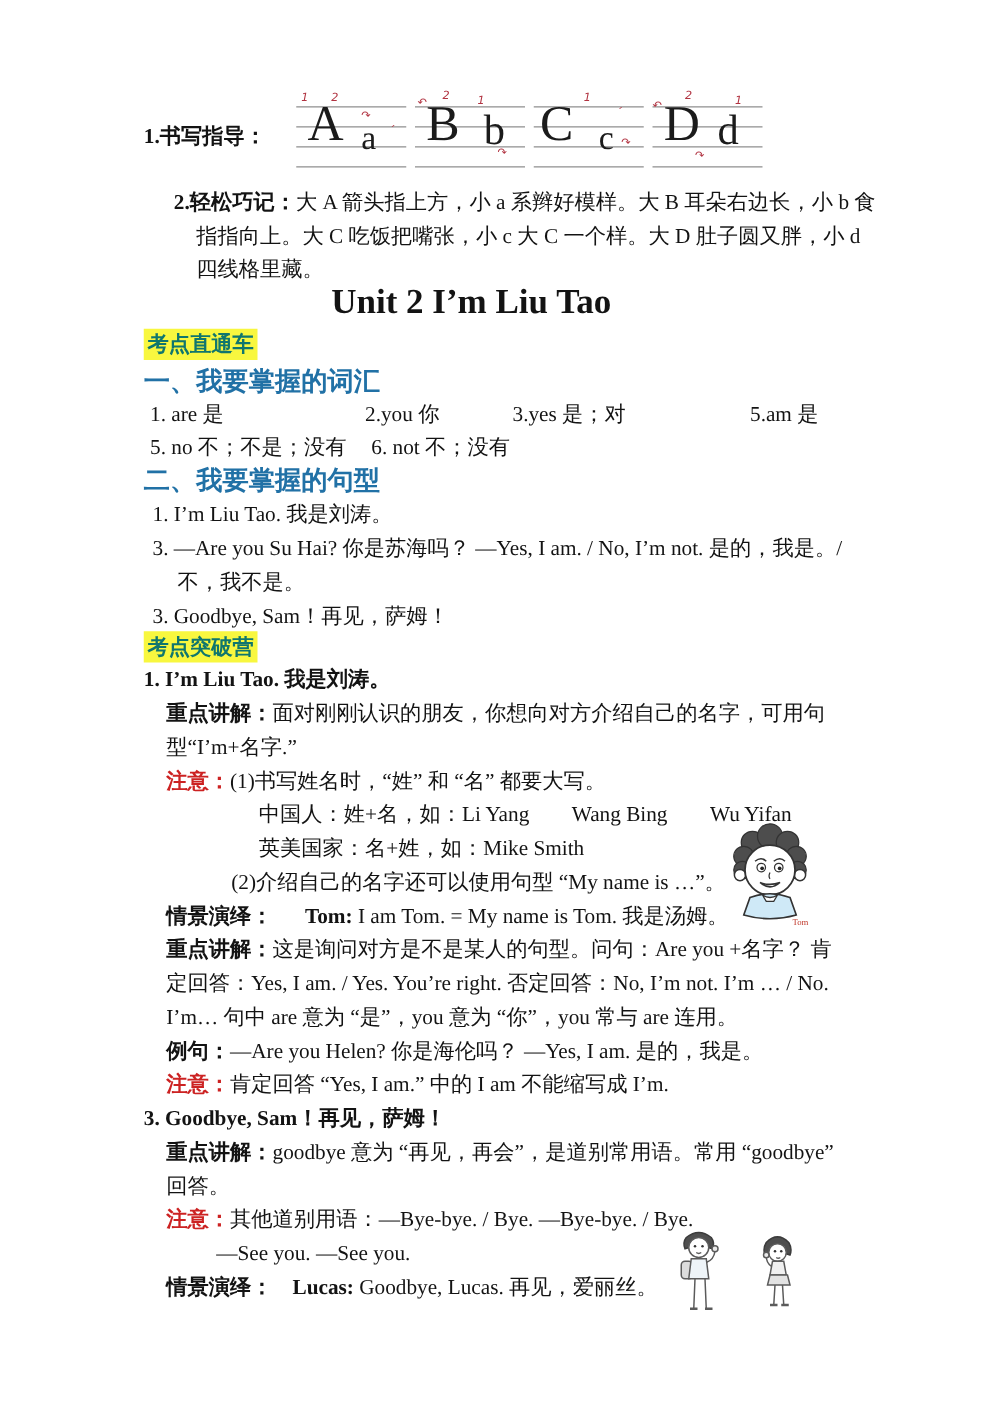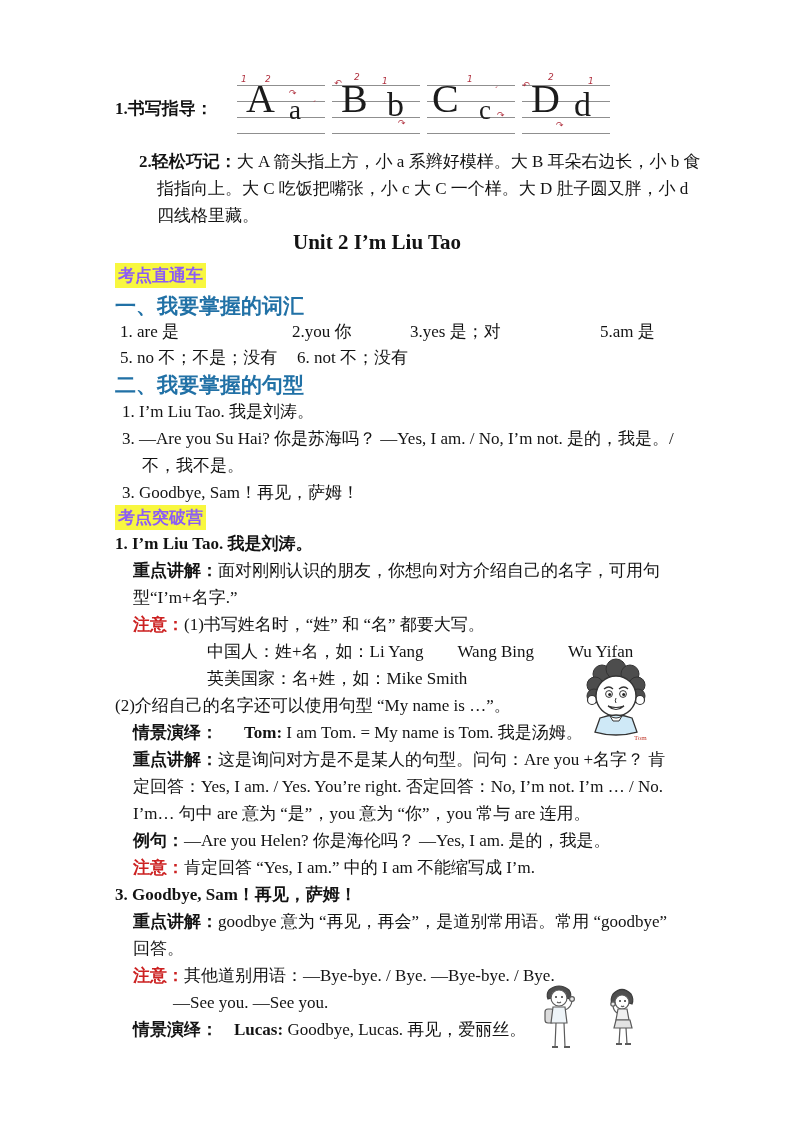--- a/index.html
+++ b/index.html
@@ -27,47 +27,47 @@
   .mk-arc2::before { content:"↶"; }
   .mk-num1::before { content:"1"; }
   .mk-num2::before { content:"2"; }
   .mk-tick::before { content:"ˊ"; }
 
   
   #mnemonic { left:115px; top:148px; width:568px; padding-left:18px; text-indent:-18px;margin-left:24px; }
 
   
   #unit-title { left:0; top:228px; width:754px; text-align:center;
-                font-size:21px; font-weight:bold; line-height:28px; }
+                font-size:28px; font-weight:bold; line-height:28px; }
 
   
   .banner { left:115px; height:26px; }
   .banner span { display:inline-block; font-weight:bold; font-size:17px; line-height:25px;
-                 padding:0 3px; color:#8b5cf6; background:#f8f73f;
+                 padding:0 3px; color:#0f766e; background:#f8f73f;
                  font-family:"Liberation Sans","DejaVu Sans",sans-serif; }
   .teal-head { left:115px; color:#2171a6; font-weight:bold;
                font-family:"Liberation Sans","DejaVu Sans",sans-serif; font-size:21px; }
 
   
   .vrow { left:120px; width:560px; display:flex; white-space:nowrap; }
   .vrow .c0 { width:172px; } .vrow .c1 { width:118px; } .vrow .c2 { width:190px; }
   .vrow2 .c0 { width:177px; }
 
   
   #patterns { left:122px; top:398px; width:562px; }
   .pat { padding-left:20px; text-indent:-20px; }
 
   
   #breakthrough { left:115px; top:530px; width:566px; }
   .pt-head { font-weight:bold; }
   .sub { margin-left:18px; }
   .lbl { font-weight:bold; }
   .red { color:#cc2222; font-weight:bold; }
   .ind1 { margin-left:92px; }
-  .ind2 { }
+  .ind2 { margin-left:70px; }
   .ind3 { margin-left:58px; }
   .scene-gap { display:inline-block; width:26px; }
 
   
   #tom-img { left:572px; top:658px; width:88px; height:92px; }
   #kids-img { left:531px; top:980px; width:130px; height:88px; }
 </style>
 </head>
 <body>
 

